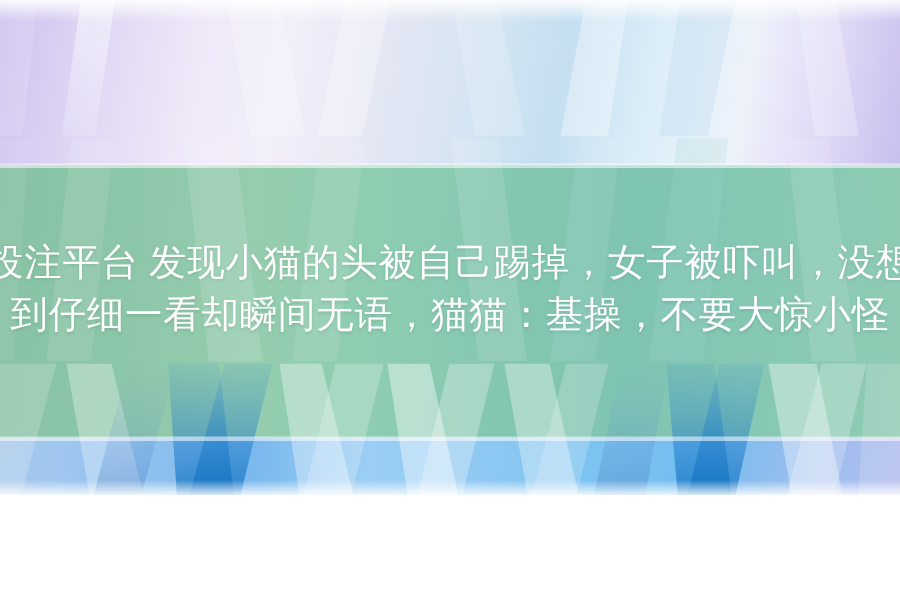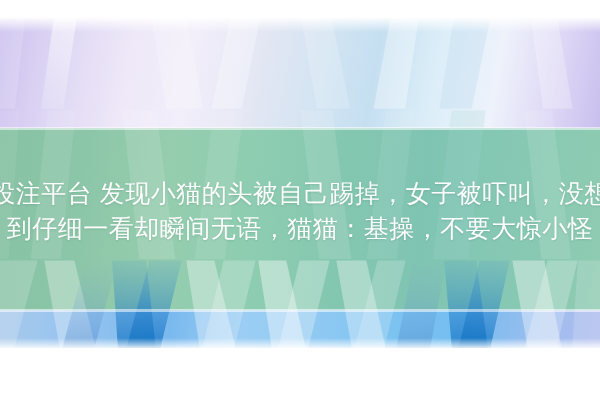--- a/index.html
+++ b/index.html
@@ -5,22 +5,21 @@
   html, body {
     margin: 0;
     padding: 0;
     background: #ffffff;
   }
   #banner {
     position: relative;
     width: 600px;
     height: 330px;
     overflow: hidden;
-    font-family: Liberation Sans, sans-serif;
-    margin-top: 18px;
+    font-family: Liberation Serif, serif;
   }
 
   
   .band {
     position: absolute;
     left: 0;
     width: 100%;
     overflow: hidden;
   }
   #band-top {

